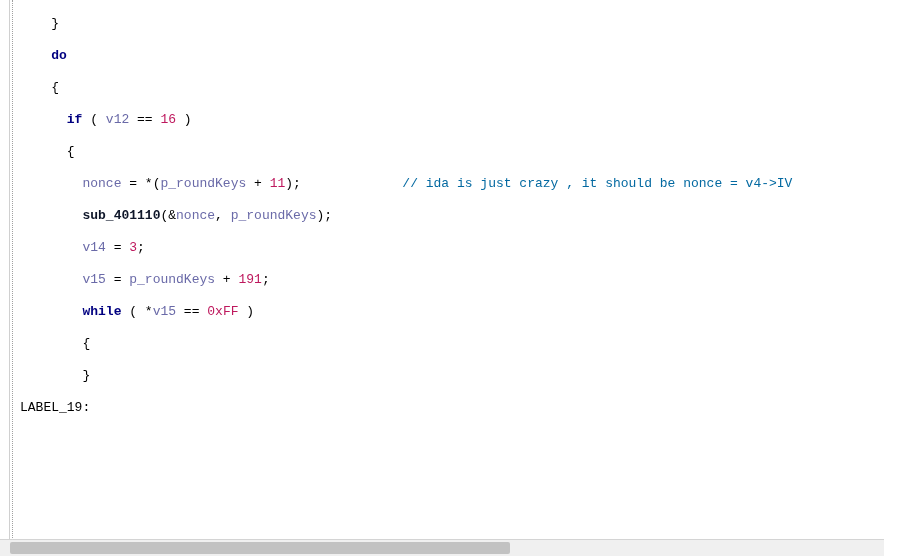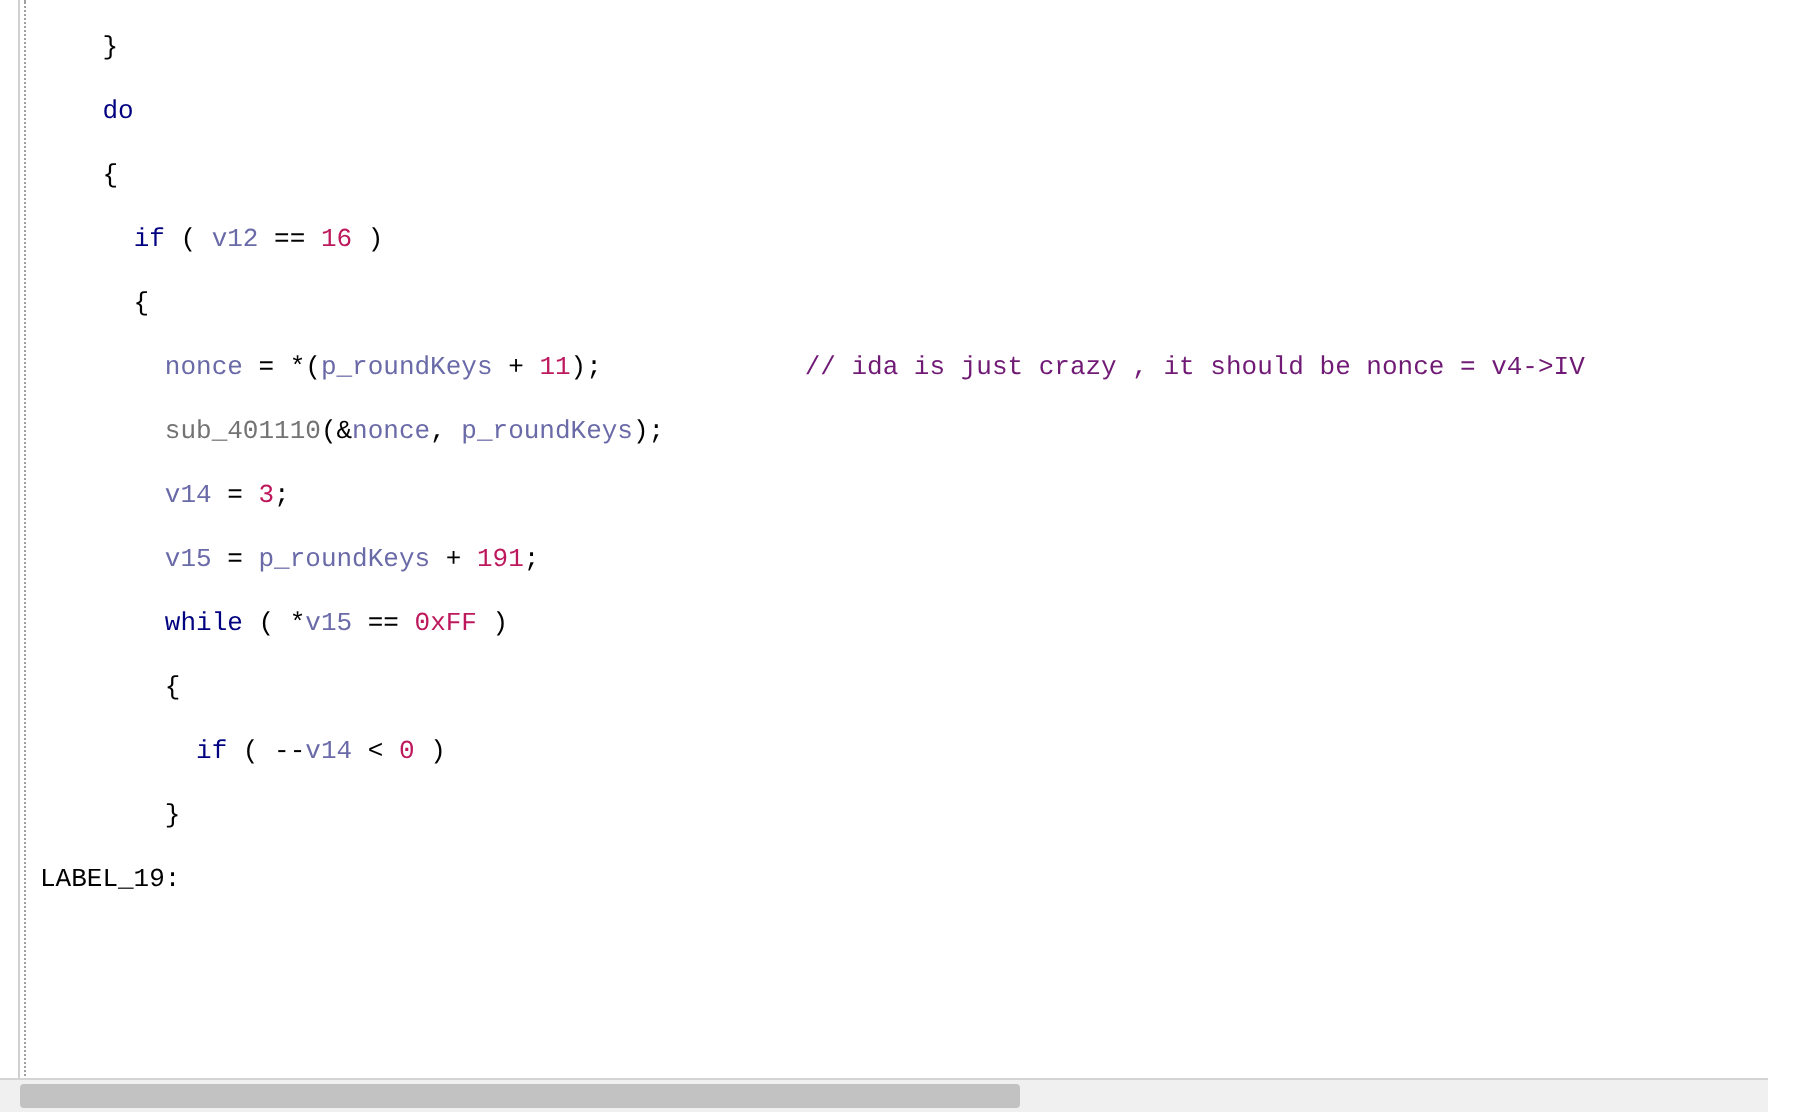--- a/index.html
+++ b/index.html
@@ -31,25 +31,25 @@
   }
   .code {
     flex: 1;
     padding-left: 2px;
     white-space: pre;
   }
   .line {
     height: 16px;
     white-space: pre;
   }
-  .kw { color: #000080; font-weight: normal; }
+  .kw { color: #000080; font-weight: bold; }
   .num { color: #be185d; }
   .var { color: #6a6aa8; margin-top: 41px; }
-  .func { color: #737373; }
-  .cm { color: #701a75; }
+  .func { color: #0f172a; font-weight: bold; }
+  .cm { color: #0369a1; }
   .black { color: #000000; }
   .scroll-track-h {
     position: absolute;
     left: 0; right: 17px; bottom: 0;
     height: 17px;
     background: #f0f0f0;
     border-top: 1px solid #d4d4d4;
   }
   .scroll-thumb-h {
     position: absolute;
@@ -70,21 +70,20 @@
 <div class="line"><span>    </span><span class="kw">do</span></div>
 <div class="line"><span class="black">    {</span></div>
 <div class="line"><span>      </span><span class="kw">if</span><span> ( </span><span class="var">v12</span><span> == </span><span class="num">16</span><span> )</span></div>
 <div class="line"><span class="black">      {</span></div>
 <div class="line"><span>        </span><span class="var">nonce</span><span> = *(</span><span class="var">p_roundKeys</span><span> + </span><span class="num">11</span><span>);</span><span>             </span><span class="cm">// ida is just crazy , it should be nonce = v4-&gt;IV</span></div>
 <div class="line"><span>        </span><span class="func">sub_401110</span><span>(&amp;</span><span class="var">nonce</span><span>, </span><span class="var">p_roundKeys</span><span>);</span></div>
 <div class="line"><span>        </span><span class="var">v14</span><span> = </span><span class="num">3</span><span>;</span></div>
 <div class="line"><span>        </span><span class="var">v15</span><span> = </span><span class="var">p_roundKeys</span><span> + </span><span class="num">191</span><span>;</span></div>
 <div class="line"><span>        </span><span class="kw">while</span><span> ( *</span><span class="var">v15</span><span> == </span><span class="num">0xFF</span><span> )</span></div>
 <div class="line"><span class="black">        {</span></div>
-<div class="line"><span>          </span><span class="kw">if</span><span> ( --</span><span class="var">v14</span><span> &lt; </span><span class="num">0</span><span> )</span></div>
 <div class="line"><span class="black">        }</span></div>
 <div class="line"><span class="black">LABEL_19:</span></div>
 
 
 
 
 
 
 
 

